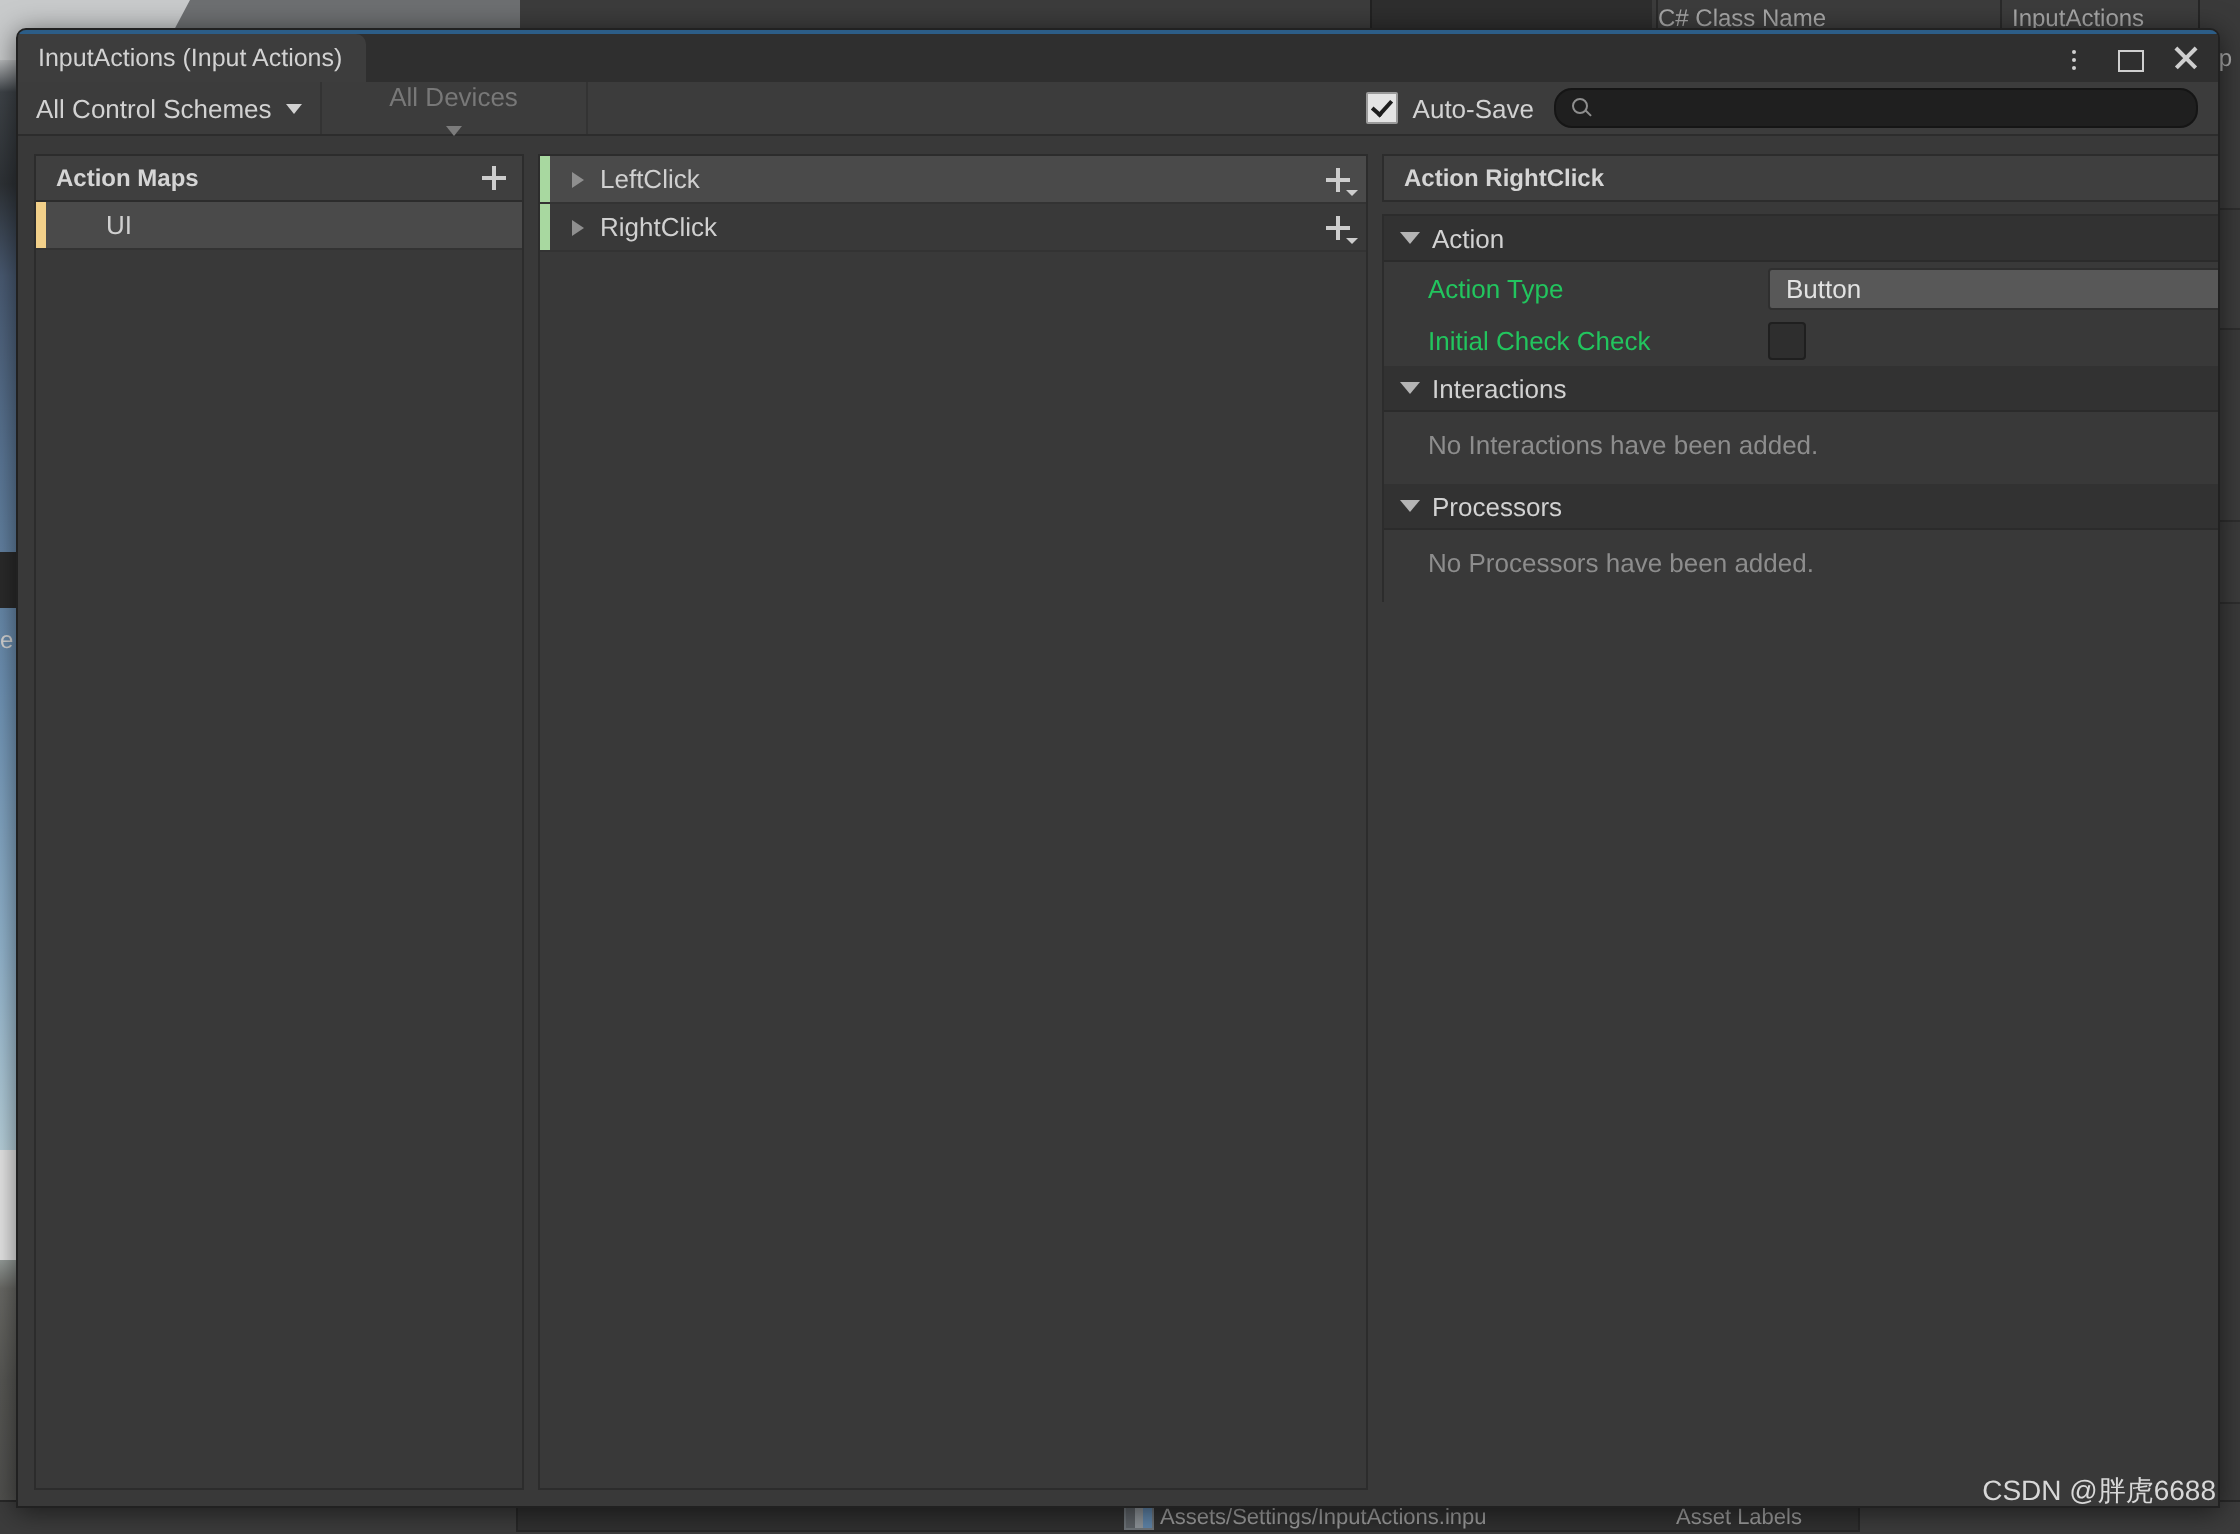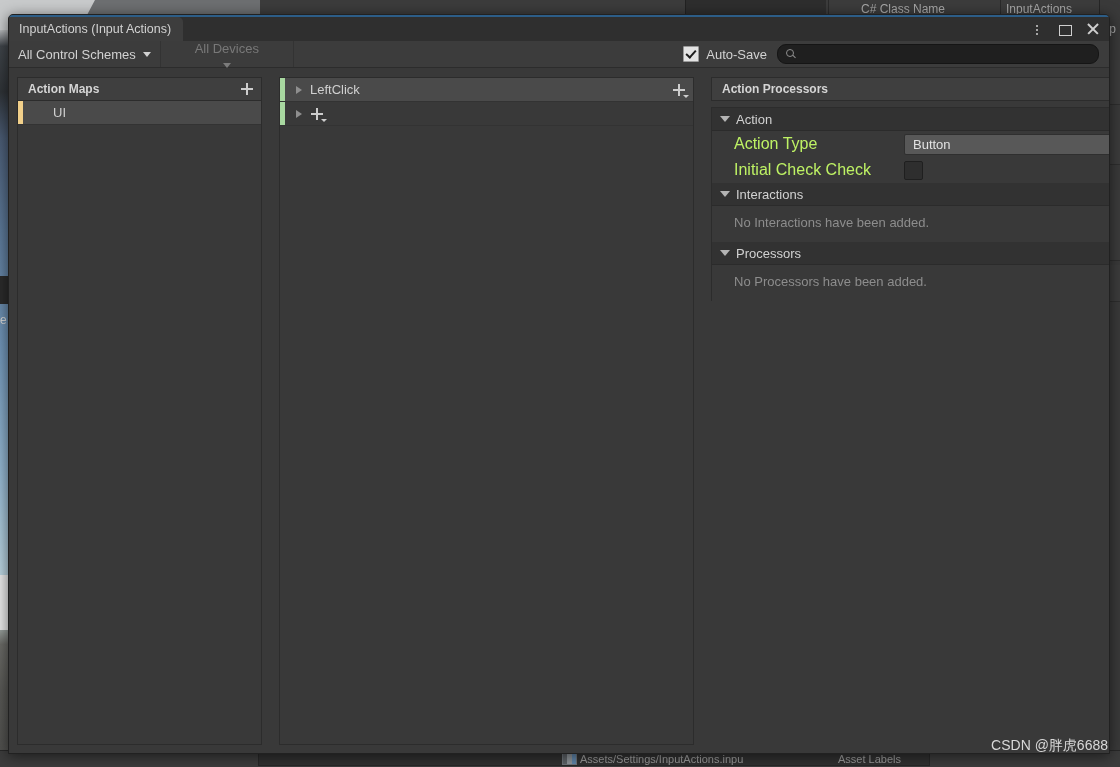--- a/index.html
+++ b/index.html
@@ -323,21 +323,21 @@
   }
   .search-input::placeholder { color: #6a6a6a; }
 
   
   .body {
     position: absolute;
     left: 0; top: 52px;
     width: 100%; bottom: 0;
     display: flex;
     padding: 10px 8px 8px 8px;
-    gap: 17px;
+    gap: 7px;
     box-sizing: border-box;
     justify-content: space-between;
   }
   .panel {
     background: #393939;
     border: 1px solid #2c2c2c;
     display: flex;
     flex-direction: column;
     overflow: hidden;
   }
@@ -460,22 +460,22 @@
     flex: none;
   }
   .field-row {
     height: 26px;
     display: flex;
     align-items: center;
     padding-left: 22px;
   }
   .field-label {
     width: 170px;
-    color: #bef264;
-    font-size: 16px;
+    color: #22c55e;
+    font-size: 13px;
     flex: none;
   }
   .dropdown-control {
     width: 240px; height: 19px;
     background: #585858;
     border: 1px solid #2f2f2f;
     border-radius: 2px;
     display: flex;
     align-items: center;
     padding: 0 6px 0 8px;
@@ -508,21 +508,21 @@
     <div class="bg-sceneview">
       <div class="bg-scene-topshapes"></div>
       <div class="bg-scene-diag"></div>
     </div>
     <div class="bg-dark-strip"></div>
     <div class="bg-scene-label">e</div>
     <div class="bg-scene-white-block"></div>
 
     <div class="bg-toolbar-top"></div>
     <div class="bg-field-dark" style="left:685px; width:140px;"></div>
-    <div class="bg-field-cell" style="left:828px; width:170px; padding-left:32px;">C# Class Name</div>
+    <div class="bg-field-cell" style="left:828px; width:170px; ">C# Class Name</div>
     <div class="bg-field-cell" style="left:1000px; width:120px; padding-left:5px;">InputActions</div>
 
     <div class="bg-inspector">
       <div class="bg-inspector-row" style="top:60px;  height:44px;"></div>
       <div class="bg-inspector-row" style="top:130px; height:34px;"></div>
       <div class="bg-inspector-row" style="top:190px; height:70px;"></div>
       <div class="bg-inspector-row" style="top:265px; height:36px;"></div>
     </div>
     <div class="bg-inspector-letter">p</div>
 
@@ -605,32 +605,33 @@
             <span class="row-label">LeftClick</span>
             <span class="plus-icon with-caret">
                 <s></s>
                 <b></b>
               </span>
           </div>
 
           <div class="list-row">
             <span class="row-accent action"></span>
             <span class="foldout"></span>
+            <span class="row-label">RightClick</span>
             <span class="plus-icon with-caret">
                 <s></s>
                 <b></b>
               </span>
           </div>
 
         </div>
       </div>
 
       <div class="col-props">
         <div class="props-header">
-          <span>Action Processors</span>
+          <span>Action RightClick</span>
         </div>
 
         <div class="props-body">
 
           <div class="section-header">
             <span class="tri-down"></span>
             <span class="sec-title">Action</span>
           </div>
 
           <div class="field-row">

